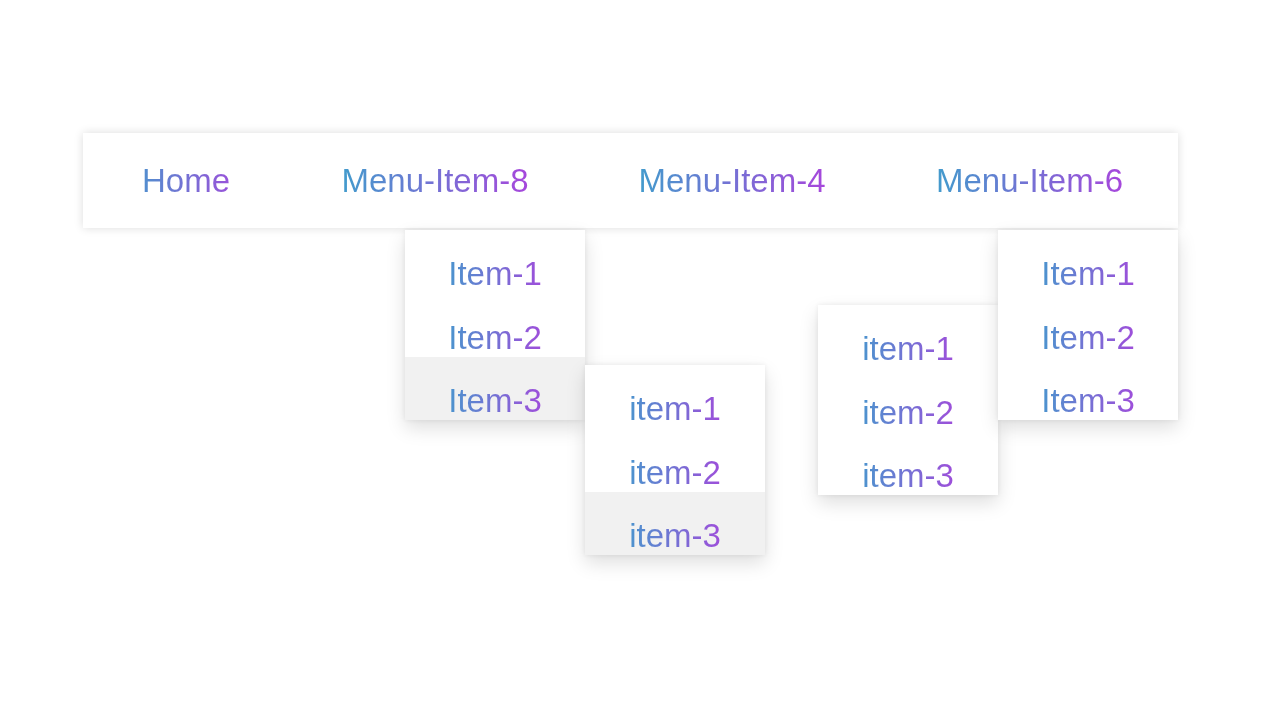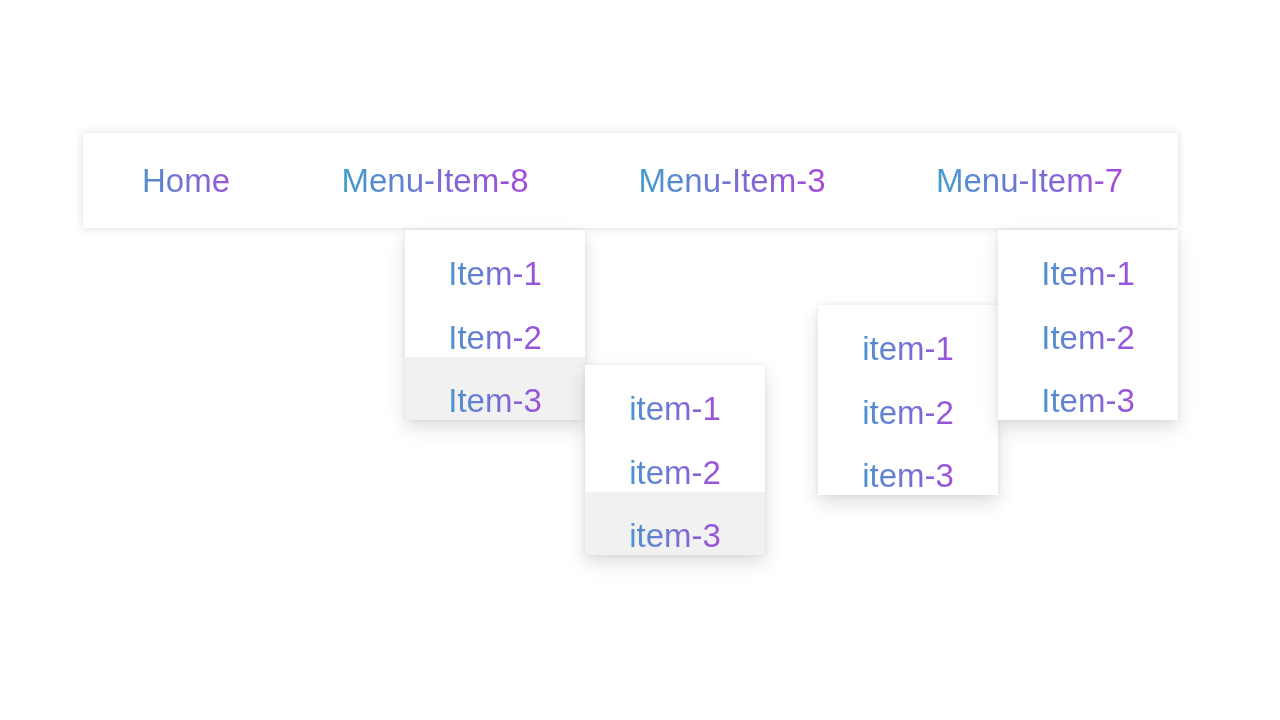--- a/index.html
+++ b/index.html
@@ -64,24 +64,24 @@
 <div class="stage">
 
   <nav class="navbar">
     <div class="nav-item n1">
       <span class="grad">Home</span>
     </div>
     <div class="nav-item n2">
       <span class="grad">Menu-Item-8</span>
     </div>
     <div class="nav-item n3">
-      <span class="grad">Menu-Item-3</span>
+      <span class="grad">Menu-Item-4</span>
     </div>
     <div class="nav-item n4">
-      <span class="grad">Menu-Item-7</span>
+      <span class="grad">Menu-Item-6</span>
     </div>
   </nav>
 
   <div class="dropdown dd1">
     <div class="dd-row">
       <span class="grad">Item-1</span>
     </div>
     <div class="dd-row">
       <span class="grad">Item-2</span>
     </div>

